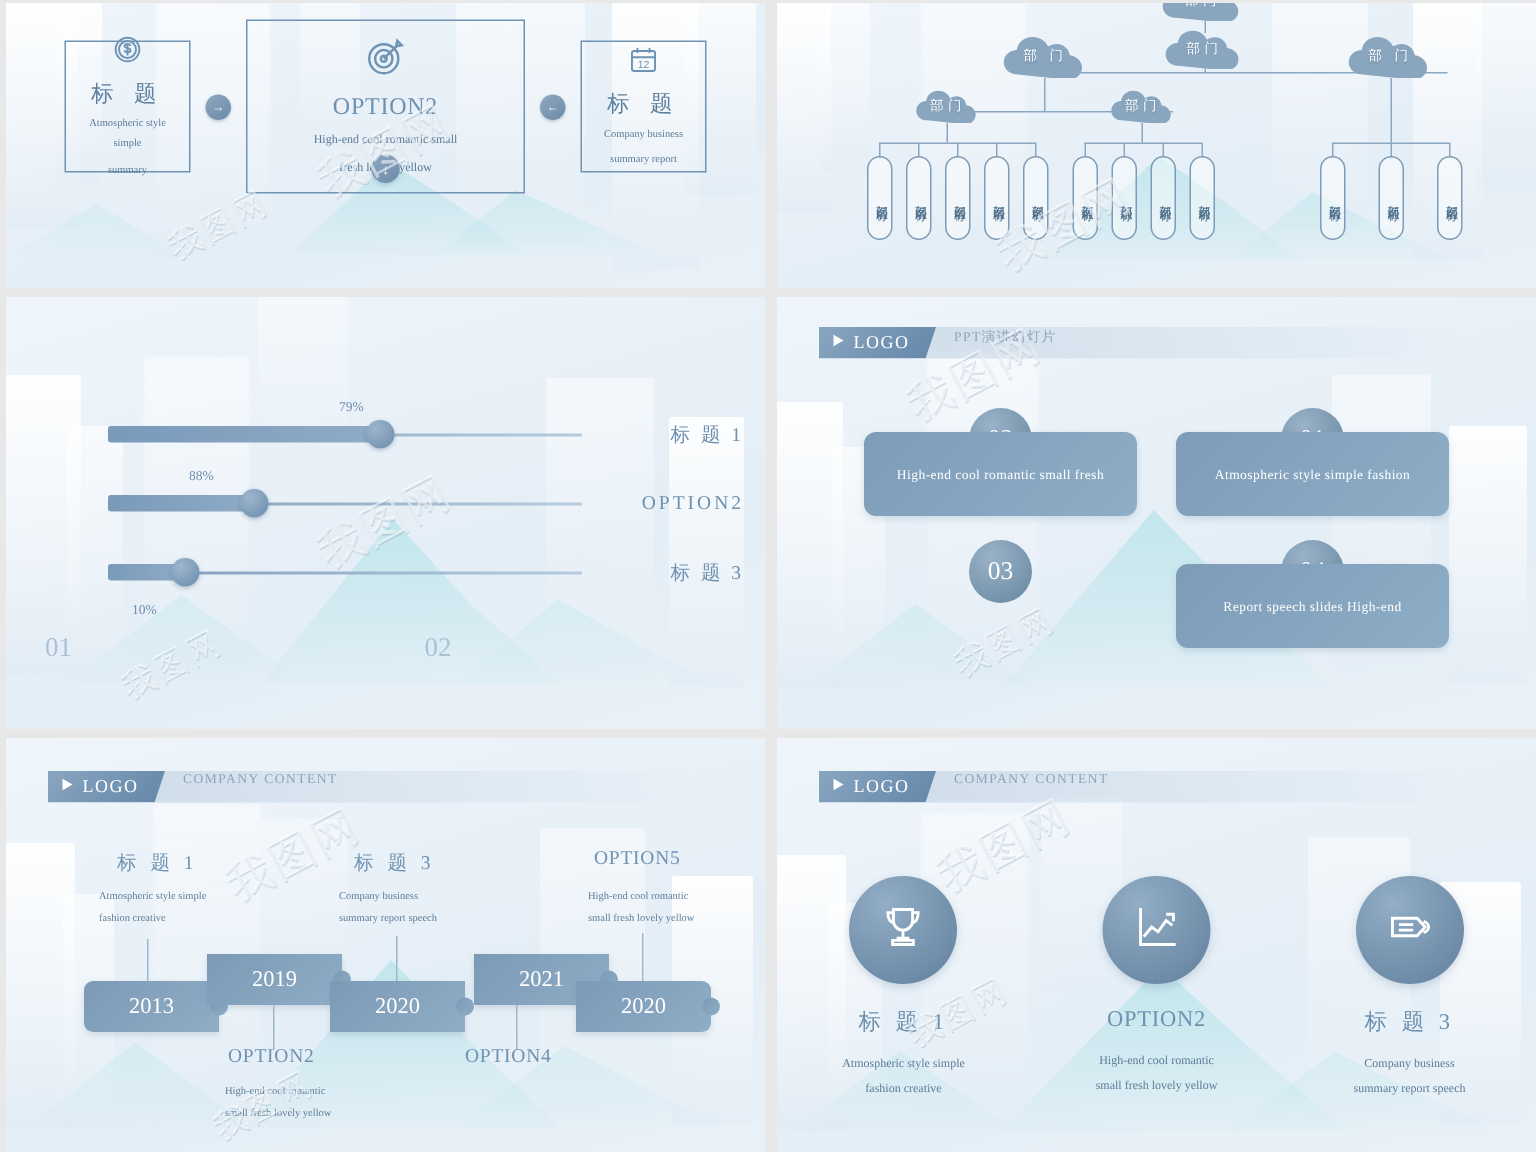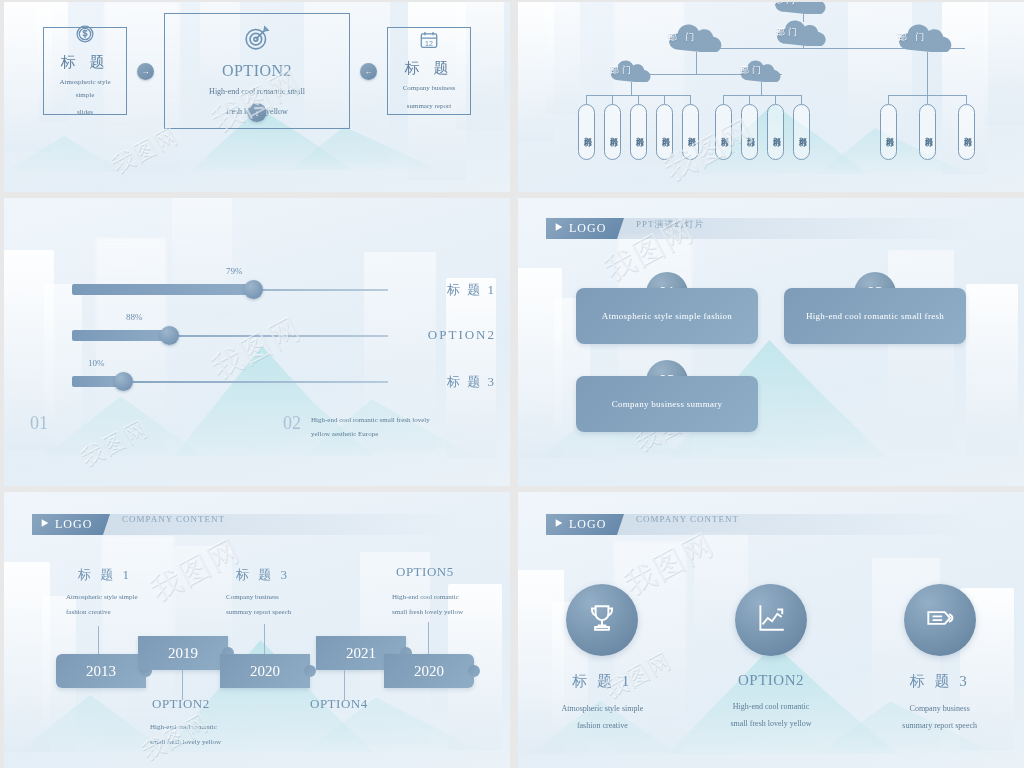--- a/index.html
+++ b/index.html
@@ -75,21 +75,21 @@
     display:flex; align-items:center; justify-content:center;
     color:#fff; font-size:9px;
     box-shadow: 0 1px 3px rgba(90,120,150,.35);
   }
   .ico { stroke:#6e93b4; fill:none; stroke-width:1.4; }
 
   
   .s2 { position:absolute; inset:0; }
   .cloud {
     position:absolute;
-    display:flex; align-items:center; justify-content:flex-start;
+    display:flex; align-items:center; justify-content:center;
     color:#fff; font-size:9px; letter-spacing:3px;
     text-shadow:0 1px 1px rgba(70,100,130,.45);
   }
   .cloud svg { position:absolute; inset:0; width:100%; height:100%; }
   .cloud span { position:relative; z-index:2; padding-bottom:2px; }
   .pill {
     position:absolute;
     border:1px solid #7c9cb8; border-radius:10px;
     background: rgba(255,255,255,.45);
     display:flex; align-items:center; justify-content:center;
@@ -217,21 +217,21 @@
       <div class="s1-box s1-small">
         <span>
           <svg width="22" height="22" viewBox="0 0 24 24" class="ico">
             <circle cx="12" cy="12" r="8.6"></circle>
               <circle cx="12" cy="12" r="6.2"></circle>
             <path d="M12 7.6v8.8M14.1 9.4c0-.9-1-1.4-2.1-1.4s-2.1.5-2.1 1.5 1 1.3 2.1 1.5 2.2.5 2.2 1.5-1 1.5-2.2 1.5-2.1-.5-2.1-1.4"></path>
           </svg>
         </span>
         <div class="s1-title-cn">标 题</div>
         <div class="s1-desc">Atmospheric style simple</div>
-        <div class="s1-desc">slides</div>
+        <div class="s1-desc">summary</div>
       </div>
 
       <div class="s1-arrow">→</div>
 
       <div class="s1-box s1-big">
         <span>
           <svg width="30" height="30" viewBox="0 0 26 26" class="ico">
             <circle cx="12" cy="14" r="8.4"></circle>
               <circle cx="12" cy="14" r="5"></circle>
               <circle cx="12" cy="14" r="1.7"></circle>
@@ -408,38 +408,34 @@
         <div class="rowlabel">标 题 1</div>
       </div>
       <div class="s3-row">
         <div class="pct" style="left:122px;">88%</div>
         <div class="track"></div>
         <div class="fill" style="width:98px;"></div>
         <div class="knob" style="left:156px;"></div>
         <div class="rowlabel">OPTION2</div>
       </div>
       <div class="s3-row">
-        <div class="pct" style="left:84px;">10%</div>
+        <div class="pct" style="left:84px;margin-top:43px;">10%</div>
         <div class="track"></div>
         <div class="fill" style="width:50px;"></div>
         <div class="knob" style="left:110px;"></div>
         <div class="rowlabel">标 题 3</div>
       </div>
     </div>
 
     <div class="s3-foot">
       <div class="cell">
         <div class="s3-num">01</div>
       </div>
       <div class="cell">
         <div class="s3-num">02</div>
-        <div class="s3-txt">
-          <div>High-end cool romantic small fresh lovely</div>
-          <div>yellow aesthetic Europe</div>
-        </div>
       </div>
     </div>
     <div class="wm">我图网</div>
     <div class="wm wm2" style="left:22%;top:85%;">我图网</div>
   </div>
 
   <div class="slide">
     <div class="bg">
       <div class="bld" style="left:-8px;top:70px;width:52px;height:190px;"></div>
       <div class="bld" style="left:36px;top:100px;width:36px;height:160px;opacity:.7;"></div>
@@ -457,30 +453,33 @@
               <path d="M2 1.4l8 4.6-8 4.6z" fill="#fff"></path>
             </svg>
         </span>
         <span>LOGO</span>
       </div>
       <div class="subtitle">PPT演讲幻灯片</div>
     </div>
 
     <div class="cards">
       <div class="cardwrap">
+        <div class="cnum">02</div>
+        <div class="cbody">High-end  cool romantic small  fresh</div>
+      </div>
+      <div class="cardwrap">
         <div class="cnum">01</div>
         <div class="cbody">Atmospheric style simple  fashion</div>
       </div>
       <div class="cardwrap">
-        <div class="cnum">02</div>
-        <div class="cbody">High-end  cool romantic small  fresh</div>
+        <div class="cnum">03</div>
       </div>
       <div class="cardwrap">
-        <div class="cnum">03</div>
-        <div class="cbody">Company business  summary</div>
+        <div class="cnum">04</div>
+        <div class="cbody">Report speech slides  High-end</div>
       </div>
     </div>
     <div class="wm" style="left:26%;top:18%;">我图网</div>
     <div class="wm wm2" style="left:30%;top:80%;">我图网</div>
   </div>
 
   <div class="slide">
     <div class="bg">
       <div class="bld" style="left:-8px;top:70px;width:54px;height:190px;"></div>
       <div class="bld" style="left:38px;top:104px;width:34px;height:156px;opacity:.7;"></div>

